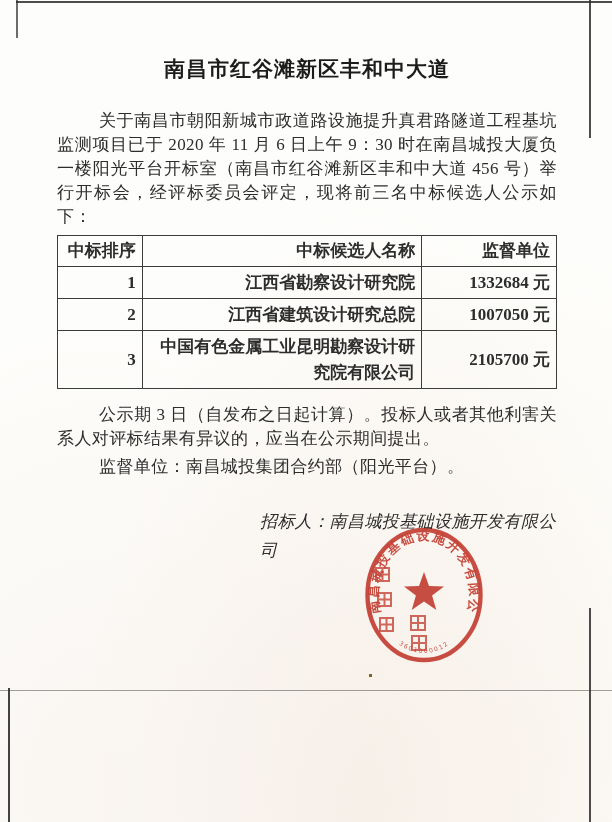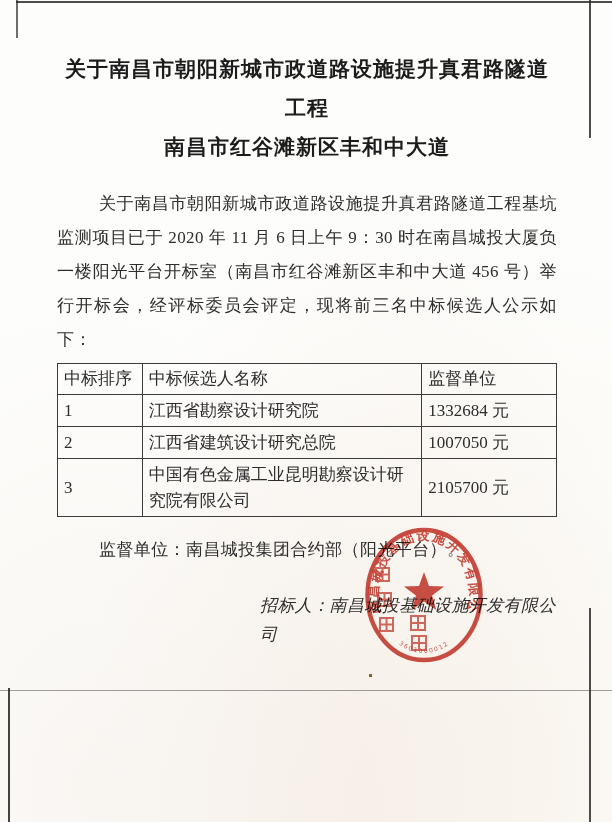--- a/index.html
+++ b/index.html
@@ -35,50 +35,50 @@
     text-align: center;
     font-size: 21px;
     font-weight: bold;
     line-height: 39px;
     color: #1c1c1c;
     letter-spacing: 1px;
   }
   .para {
     margin-top: 20px;
     font-size: 17px;
-    line-height: 34px;
+    line-height: 24px;
     text-align: justify;
     letter-spacing: .4px;
   }
   .indent { text-indent: 42px; }
 
   table.bid-table {
     width: 100%;
     margin-top: 6px;
     border-collapse: collapse;
     font-size: 17px;
   }
   table.bid-table th, table.bid-table td {
     border: 1.4px solid #3c3c3c;
-    text-align: left;
+    text-align: right;
     vertical-align: middle;
-    font-weight: normal;
+    font-weight: bold;
     padding: 2px 6px;
     line-height: 26px;
   }
   tr.h-row  { height: 31px; }
   tr.r-row  { height: 32px; }
   tr.r-row-tall { height: 58px; }
   .col-rank  { width: 17%; }
   .col-name  { width: 56%; }
   .col-price { width: 27%; }
 
   .line { font-size: 17px; line-height: 29px; letter-spacing: .4px; }
   .notice-para { margin-top: 14px; }
-  .supervisor-line { margin-top: 19px; padding-left: 42px; font-family: Liberation Mono, monospace; }
+  .supervisor-line { margin-top: 1px; padding-left: 42px; }
   .phone-line { padding-left: 42px; }
   .tenderer-line { margin-top: 26px; padding-left: 203px; font-style: italic; }
   .date-line { margin-top: 4px; padding-left: 293px; }
 
   .seal {
     position: absolute;
     left: 354px;
     top: 522px;
     width: 140px;
     height: 150px;
@@ -96,21 +96,20 @@
   <div class="artifact art-left-top"></div>
   <div class="artifact art-right-a"></div>
   <div class="artifact art-right-b"></div>
   <div class="artifact art-left-bot"></div>
   <div class="artifact art-fold"></div>
   <div class="artifact art-dot"></div>
 
   <div class="content">
 
     <div class="doc-title">
-      <div>关于南昌市朝阳新城市政道路设施提升真君路隧道工程</div>
       <div>南昌市红谷滩新区丰和中大道</div>
     </div>
 
     <p class="para indent">关于南昌市朝阳新城市政道路设施提升真君路隧道工程基坑监测项目已于 2020 年 11 月 6 日上午 9：30 时在南昌城投大厦负一楼阳光平台开标室（南昌市红谷滩新区丰和中大道 456 号）举行开标会，经评标委员会评定，现将前三名中标候选人公示如下：</p>
 
     <table class="bid-table">
       <thead>
         <tr class="h-row">
           <th class="col-rank">中标排序</th>
           <th class="col-name">中标候选人名称</th>
@@ -129,20 +128,21 @@
           <td>1007050 元</td>
         </tr>
         <tr class="r-row-tall">
           <td>3</td>
           <td>中国有色金属工业昆明勘察设计研究院有限公司</td>
           <td>2105700 元</td>
         </tr>
       </tbody>
     </table>
 
+    <p class="para indent notice-para">公示期 3 日（自发布之日起计算）。投标人或者其他利害关系人对评标结果有异议的，应当在公示期间提出。</p>
 
     <p class="line supervisor-line">监督单位：南昌城投集团合约部（阳光平台）。</p>
 
     <p class="line tenderer-line">招标人：南昌城投基础设施开发有限公司</p>
   </div>
 
   <svg class="seal" viewBox="0 0 140 150" xmlns="http://www.w3.org/2000/svg">
     <g stroke="#c5372b" fill="none">
       <ellipse cx="70" cy="73" rx="56.5" ry="65" stroke-width="4.4" opacity=".95"></ellipse>
     </g>

